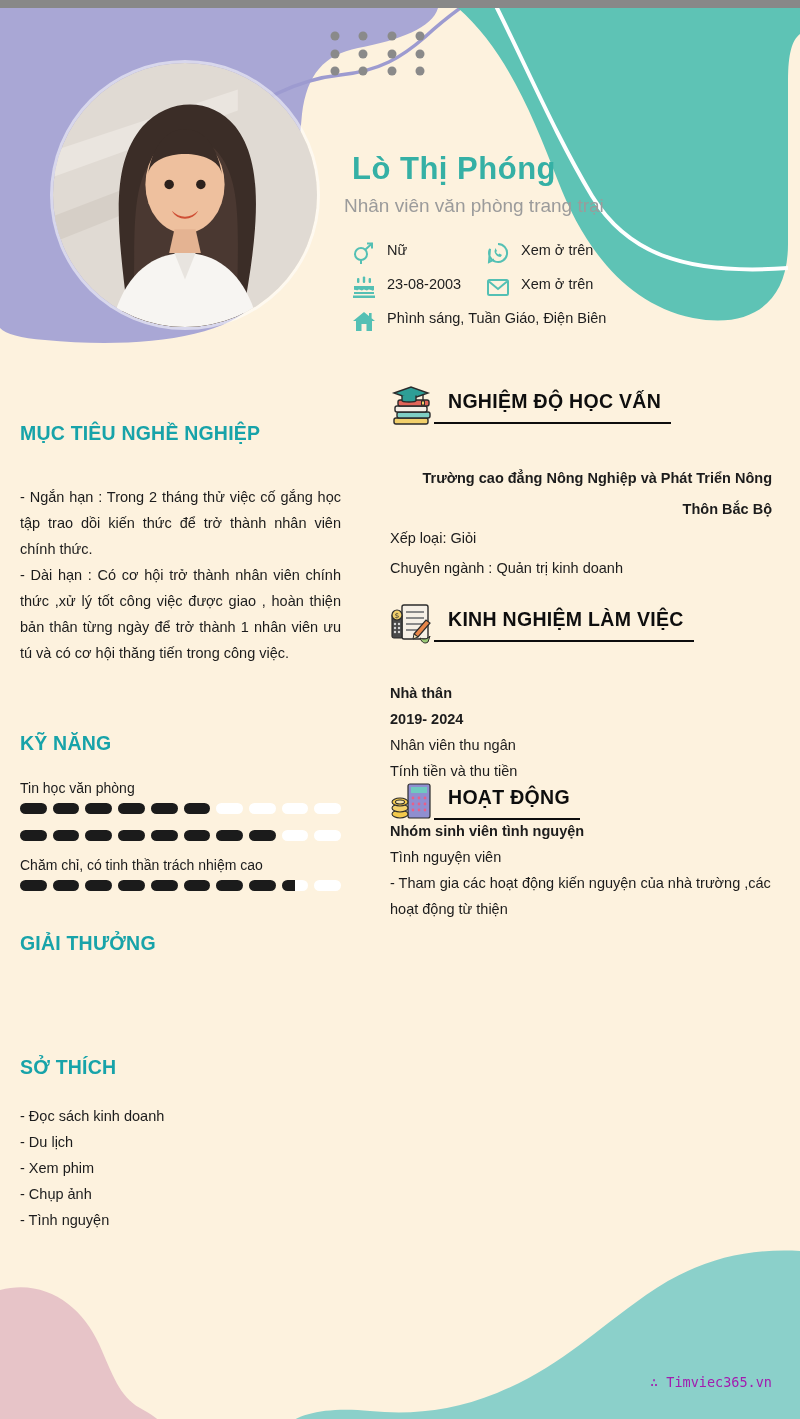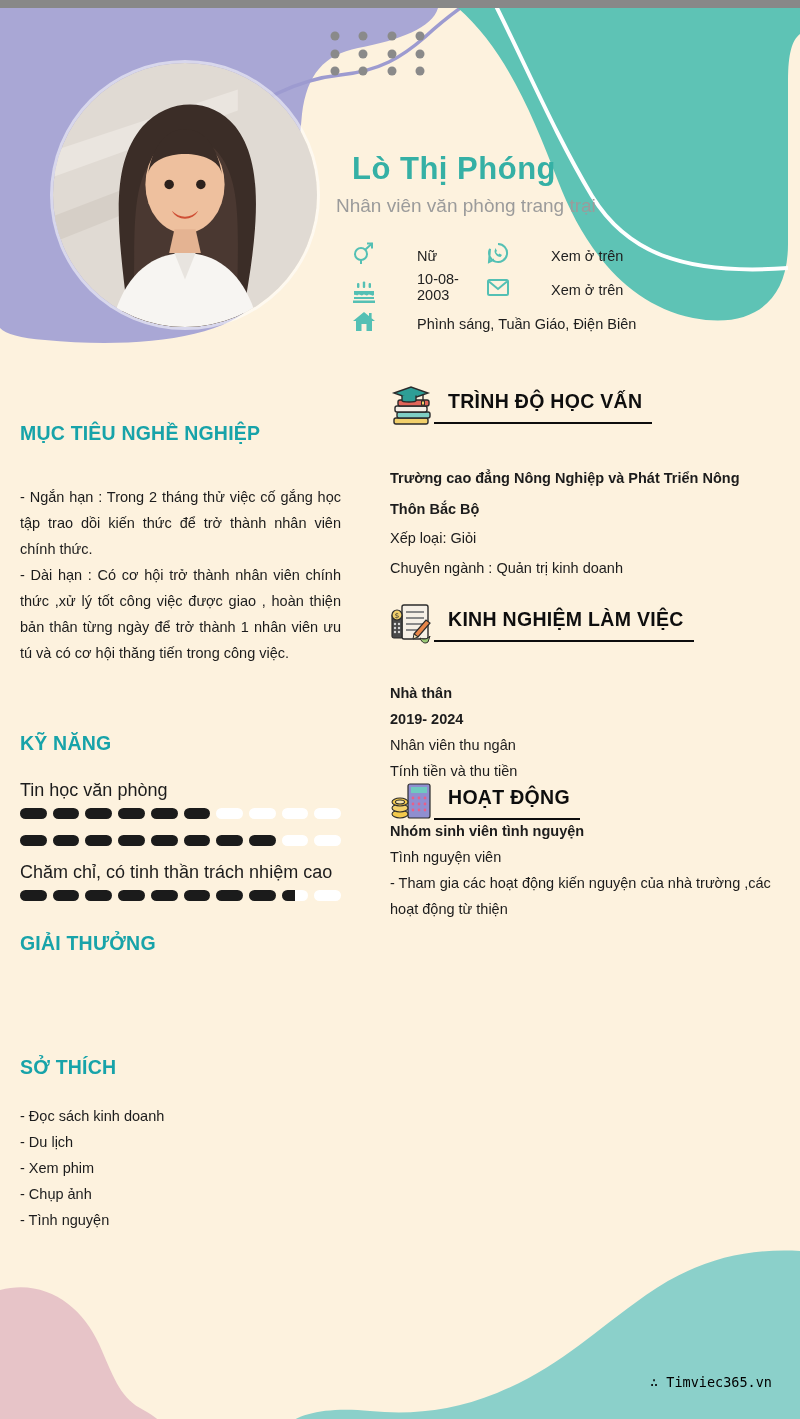--- a/index.html
+++ b/index.html
@@ -9,53 +9,53 @@
     background:#fdf2de; overflow:hidden;
     font-family:"Liberation Sans","DejaVu Sans",sans-serif; color:#1c1c1c;
   }
   .abs { position:absolute; }
   svg { display:block; }
 
   
   .photo-wrap { left:53px; top:55px; width:264px; height:264px; border-radius:50%;
     overflow:hidden; box-shadow:0 0 0 3px rgba(255,255,255,.55); }
   .name { left:352px; top:143px; font-size:31px; font-weight:bold; color:#35b0a5; letter-spacing:.5px; }
-  .job-title { left:336px; top:187px; font-size:19px; color:#9b9b9b; }
+  .job-title { left:344px; top:187px; font-size:19px; color:#9b9b9b; }
   .contact { left:352px; top:228px; width:430px; }
   .contact-row { display:flex; align-items:center; height:34px; }
-  .contact-cell { display:flex; align-items:flex-end;gap:30px; }
+  .contact-cell { display:flex; align-items:flex-start; }
   .contact-cell .cicon { width:24px; height:22px; margin-right:11px; flex:0 0 auto; }
   .contact-cell .ctext { font-size:14.5px; color:#1e1e1e; }
   .ccol1 { width:134px; }
 
   
   .lhead { font-size:19.5px; font-weight:bold; color:#17a3a9; letter-spacing:.2px; }
   .rsection-head { display:flex; align-items:flex-start; }
   .rsection-head .hicon { width:44px; height:42px; margin-right:14px; flex:0 0 auto; }
   .rsection-head .htitle { font-size:19.5px; font-weight:bold; color:#0e0e0e; letter-spacing:.3px;
     padding:6px 10px 9px 14px; margin-left:-14px; border-bottom:2.5px solid #0d0d0d; }
 
   
   .body-text { font-size:14.5px; line-height:26px; color:#1c1c1c; }
   .just { text-align:justify; }
   .b { font-weight:bold; }
   .left-col { width:321px; }
 
   
   .skill-item { margin-bottom:16px; }
-  .skill-label { font-size:18px; margin-bottom:7px; }
+  .skill-label { font-size:14px; margin-bottom:7px; }
   .pills { display:flex; gap:6px; }
   .pill { width:27px; height:11px; border-radius:6px; }
   .pill.full { background:#1b1b1b; }
   .pill.empty { background:#ffffff; }
   .pill.half { background:linear-gradient(to right,#1b1b1b 50%,#ffffff 50%); }
 
   
   .watermark { left:650px; top:1366px; font-family:"DejaVu Sans Mono","Liberation Mono",monospace;
-    font-size:13.5px; color:#000000; }
+    font-size:13.5px; color:#a21caf; }
 
   
   .deco { pointer-events:none; }
 </style>
 </head>
 <body>
 
 <div class="page">
 
   <svg class="abs deco" style="left:0;top:0;" width="475" height="345" viewBox="0 0 475 345">
@@ -136,21 +136,21 @@
     <div class="contact-row">
       <div class="contact-cell ccol1">
         <svg class="cicon" viewBox="0 0 24 22" fill="#54c0b4">
           <rect x="5" y="2" width="2.4" height="5" rx="1"></rect>
             <rect x="10.8" y="0.5" width="2.4" height="6.5" rx="1"></rect>
             <rect x="16.6" y="2" width="2.4" height="5" rx="1"></rect>
           <path d="M2 10 h20 v4 c-2 2-4-1.5-6 0 c-2 1.5-3-1.5-5 0 c-2 1.5-3-1.5-5 0 c-1.5 1-3-1-4 0 Z"></path>
           <rect x="2" y="16" width="20" height="2"></rect>
             <rect x="1" y="19.5" width="22" height="2.5"></rect>
         </svg>
-        <span class="ctext">10-08-2003</span>
+        <span class="ctext">23-08-2003</span>
       </div>
       <div class="contact-cell">
         <svg class="cicon" viewBox="0 0 24 22" fill="none" stroke="#54c0b4" stroke-width="2">
           <rect x="2" y="4" width="20" height="15" rx="1.5"></rect>
             <path d="M3 5.5 L12 13 L21 5.5"></path>
         </svg>
         <span class="ctext">Xem ở trên</span>
       </div>
     </div>
     <div class="contact-row">
@@ -235,24 +235,24 @@
         <rect x="4" y="34" width="34" height="6" rx="2" fill="#f2d06b"></rect>
         <rect x="7" y="28" width="33" height="6" rx="2" fill="#7fcfc4"></rect>
         <rect x="5" y="22" width="32" height="6" rx="2" fill="#f6f0e6"></rect>
         <rect x="8" y="16" width="31" height="6" rx="2" fill="#e2655a"></rect>
         <path d="M4 9 L21 3 L38 9 L21 15 Z" fill="#2e9e96"></path>
         <path d="M12 11.5 v5 c0 2 14 2 14 0 v-5" fill="#2e9e96"></path>
       </g>
       <line x1="33" y1="10" x2="33" y2="17" stroke="#2b2b2b" stroke-width="1.4"></line>
       <rect x="31.5" y="17" width="3" height="4" fill="#f2d06b" stroke="#2b2b2b" stroke-width="1"></rect>
     </svg>
-    <div class="htitle">TRÌNH ĐỘ HỌC VẤN</div>
+    <div class="htitle">NGHIỆM ĐỘ HỌC VẤN</div>
   </div>
   <div class="abs body-text" style="left:390px;top:455px;width:382px;line-height:30px;">
-    <div class="b" style="line-height:31px;">Trường cao đẳng Nông Nghiệp và Phát Triển Nông Thôn Bắc Bộ</div>
+    <div class="b" style="line-height:31px;text-align:right;">Trường cao đẳng Nông Nghiệp và Phát Triển Nông Thôn Bắc Bộ</div>
     <div style="line-height:27px;">Xếp loại: Giỏi</div>
     <div style="line-height:27px;margin-top:3px;">Chuyên ngành : Quản trị kinh doanh</div>
   </div>
 
   <div class="abs rsection-head" style="left:390px;top:594px;">
     <svg class="hicon" viewBox="0 0 44 42">
       <rect x="12" y="3" width="26" height="34" rx="2" fill="#f6f0e6" stroke="#2b2b2b" stroke-width="1.4"></rect>
       <g stroke="#8a8a8a" stroke-width="2">
         <line x1="16" y1="10" x2="34" y2="10"></line>
           <line x1="16" y1="16" x2="34" y2="16"></line>

